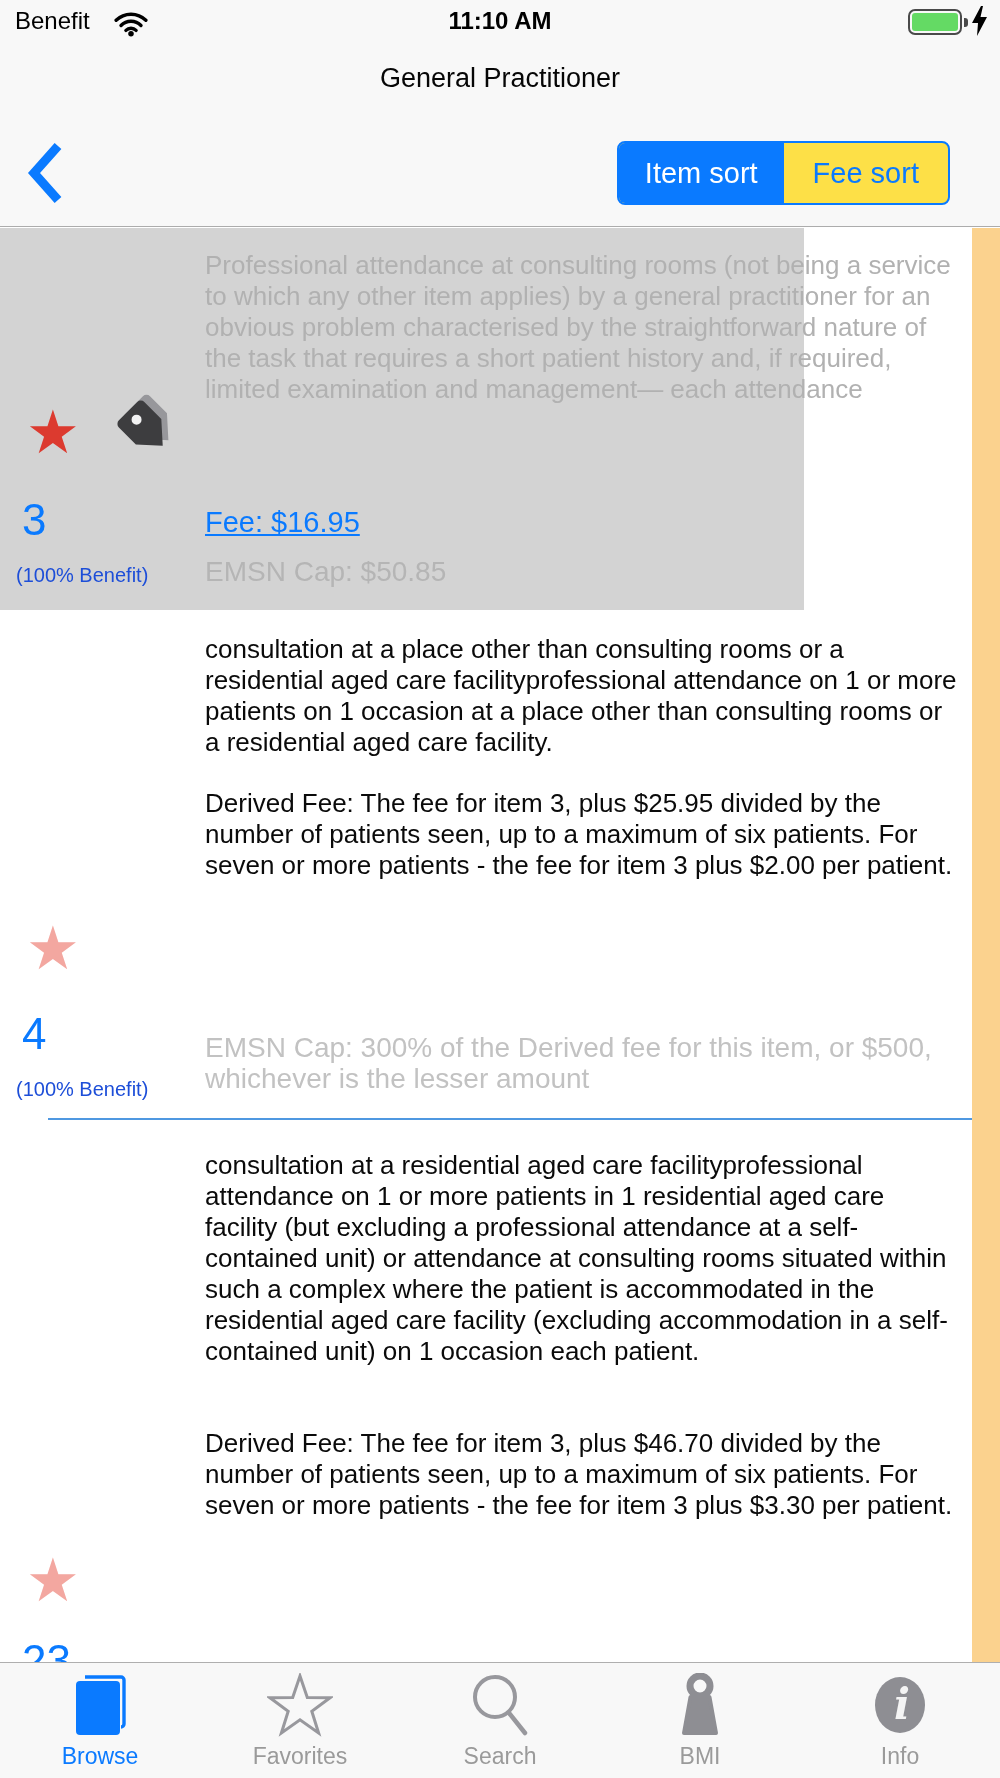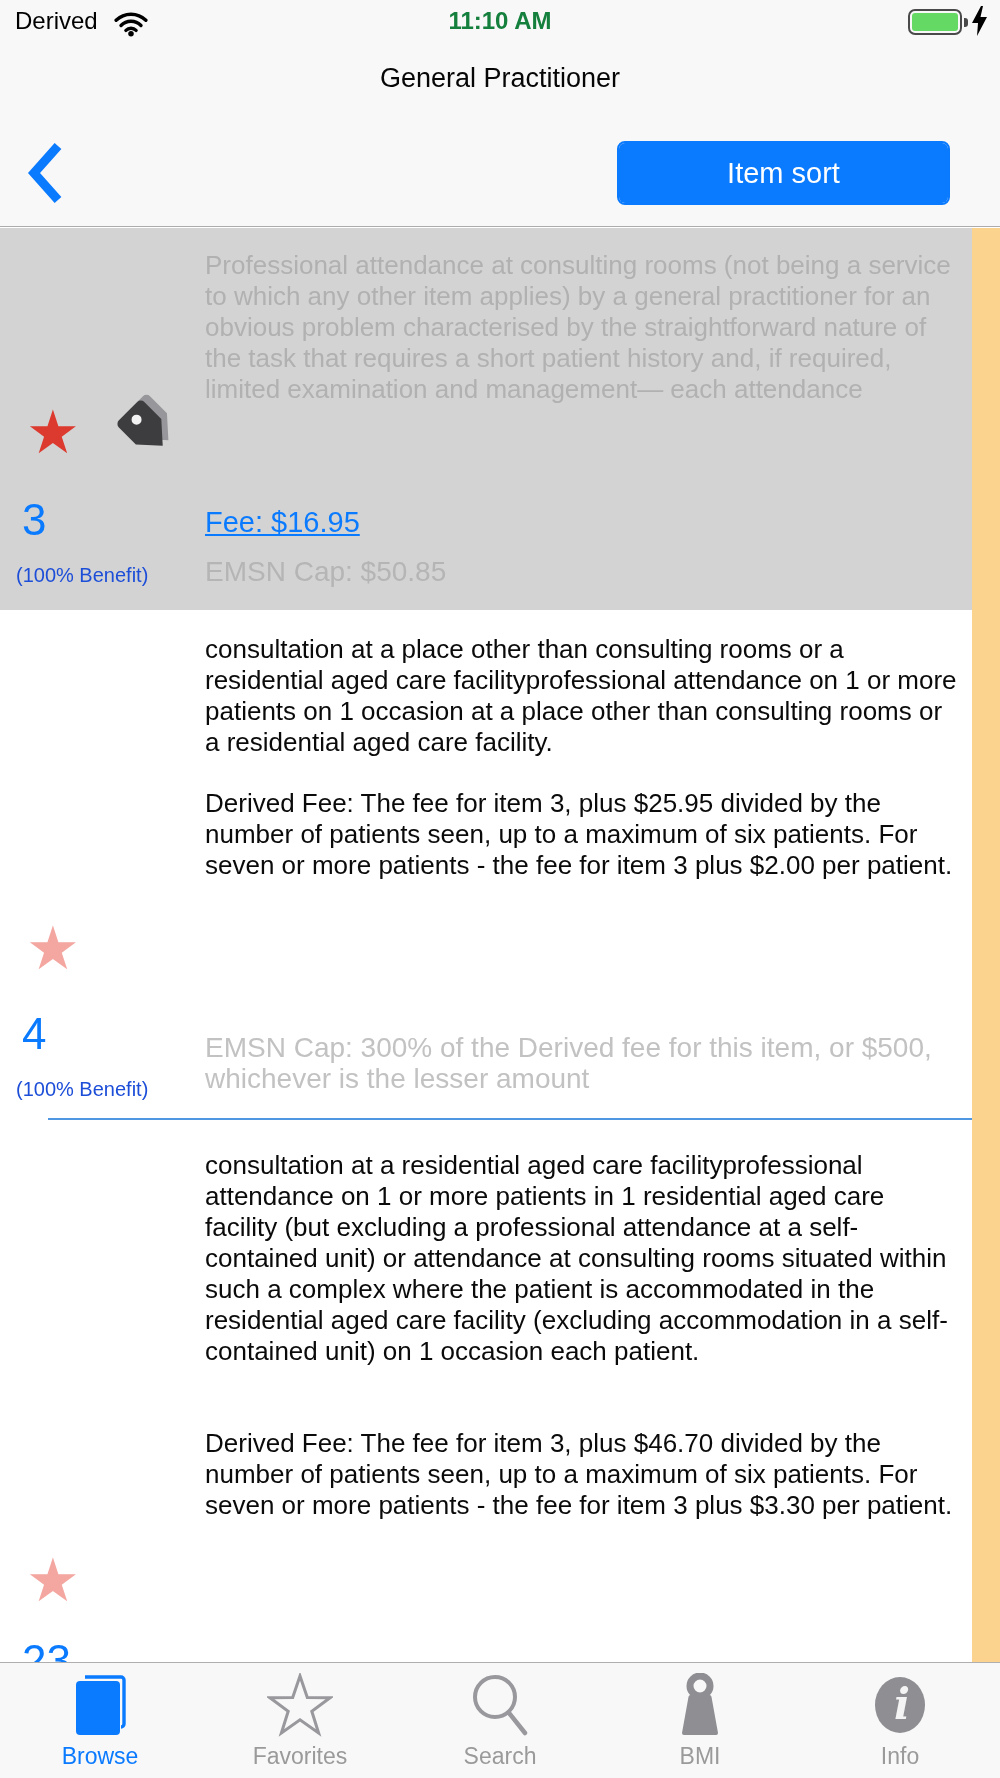--- a/index.html
+++ b/index.html
@@ -6,42 +6,42 @@
   body{width:1000px;height:1778px;position:relative;overflow:hidden;
        font-family:"Liberation Sans",sans-serif;background:#fff;}
   #screen{position:absolute;inset:0;width:1000px;height:1778px;overflow:hidden;}
 
   
   .header{position:absolute;left:0;top:0;width:1000px;height:227px;
           background:#F8F8F8;border-bottom:1px solid #ACACAC;box-sizing:border-box;}
   .carrier{position:absolute;left:15px;top:7px;font-size:24px;color:#000;}
   .wifi{position:absolute;left:114px;top:11px;}
   .time{position:absolute;left:0;right:0;top:7px;text-align:center;
-        font-size:24px;font-weight:600;color:#15803d;}
+        font-size:24px;font-weight:600;color:#000000;}
   .batt-body{position:absolute;left:908px;top:9px;width:54px;height:26px;
              border:2px solid #4A4A4A;border-radius:7px;background:#F8F8F8;box-sizing:border-box;}
   .batt-fill{position:absolute;left:2px;top:2px;right:2px;bottom:2px;
              background:#64DA64;border-radius:3px;}
   .batt-nub{position:absolute;left:964px;top:18px;width:4px;height:9px;
             background:#4A4A4A;border-radius:0 3px 3px 0;}
   .bolt{position:absolute;left:971px;top:6px;}
   .nav-title{position:absolute;left:0;right:0;top:63px;text-align:center;
              font-size:27px;font-weight:500;color:#060606;}
   .back{position:absolute;left:26px;top:141px;width:38px;height:64px;cursor:pointer;}
   .seg{position:absolute;left:617px;top:141px;width:333px;height:64px;
        border:2px solid #0A7AFF;border-radius:8px;background:#fde047;
        display:flex;overflow:hidden;box-sizing:border-box;}
   .seg-btn{flex:1;display:flex;align-items:center;justify-content:center;
            font-size:29px;color:#0A7AFF;cursor:pointer;}
   .seg-btn.active{background:#0A7AFF;color:#FFF;}
 
   
   .list{position:absolute;left:0;top:228px;width:1000px;height:1434px;background:#fff;}
   .strip{position:absolute;left:972px;top:0;width:28px;height:1434px;background:#FBD28E;}
-  .row{position:absolute;left:0;width:972px;}
+  .row{position:absolute;left:0;width:804px;}
   .row1{top:0;height:382px;background:#D3D3D3;}
   .row2{top:382px;height:510px;background:#FFF;}
   .row3{top:892px;height:542px;background:#FFF;}
   .desc{position:absolute;left:205px;width:752px;font-size:26px;line-height:31px;}
   .gray-desc{color:#B1B1B1;}
   .black-desc{color:#0A0A0A;}
   .emsn{position:absolute;left:205px;width:756px;font-size:28px;line-height:31px;color:#C2C2C2;}
   .item-num{position:absolute;left:22px;font-size:44px;color:#0A7AFF;line-height:1;}
   .benefit{position:absolute;left:16px;font-size:20px;color:#1d4ed8;}
   .star{position:absolute;left:26px;font-size:60px;line-height:1;
@@ -61,21 +61,21 @@
   .tab .icon-slot{height:76px;display:flex;align-items:center;justify-content:center;margin-top:4px;}
   .tab .tab-label{font-size:23px;color:#9A9A9A;}
   .tab.active .tab-label{color:#0A7AFF;}
 </style>
 </head>
 <body>
 
 <div id="screen">
 
   <div class="header">
-    <span class="carrier">Derived</span>
+    <span class="carrier">Benefit</span>
     <svg class="wifi" width="34" height="26" viewBox="0 0 32 24">
       <path d="M2 8.5 A 20 20 0 0 1 30 8.5" stroke="#000" stroke-width="3.2" fill="none" stroke-linecap="round"></path>
       <path d="M6.6 13.4 A 13 13 0 0 1 25.4 13.4" stroke="#000" stroke-width="3.2" fill="none" stroke-linecap="round"></path>
       <path d="M11.2 18 A 6.8 6.8 0 0 1 20.8 18" stroke="#000" stroke-width="3.2" fill="none" stroke-linecap="round"></path>
       <circle cx="16" cy="21.2" r="2.6" fill="#000"></circle>
     </svg>
     <div class="time">11:10 AM</div>
     <div class="batt-body">
         <div class="batt-fill"></div>
       </div>
@@ -85,20 +85,21 @@
     </svg>
 
     <div class="nav-title">General Practitioner</div>
 
     <svg class="back" viewBox="0 0 38 64">
       <path d="M32 5 L8 32 L32 59" stroke="#0A7AFF" stroke-width="9" fill="none"></path>
     </svg>
 
     <div class="seg">
       <div class="seg-btn active">Item sort</div>
+      <div class="seg-btn">Fee sort</div>
     </div>
   </div>
 
   <div class="list">
 
     <div class="row row1">
       <div class="desc gray-desc" style="top:22px;">Professional attendance at consulting rooms (not being a service to which any other item applies) by a general practitioner for an obvious problem characterised by the straightforward nature of the task that requires a short patient history and, if required, limited examination and management— each attendance</div>
       <div class="star red" style="top:174px;">★</div>
       <svg class="tag-icon" width="84" height="84" viewBox="0 0 84 84">
         <g transform="rotate(-45 42 38)">

